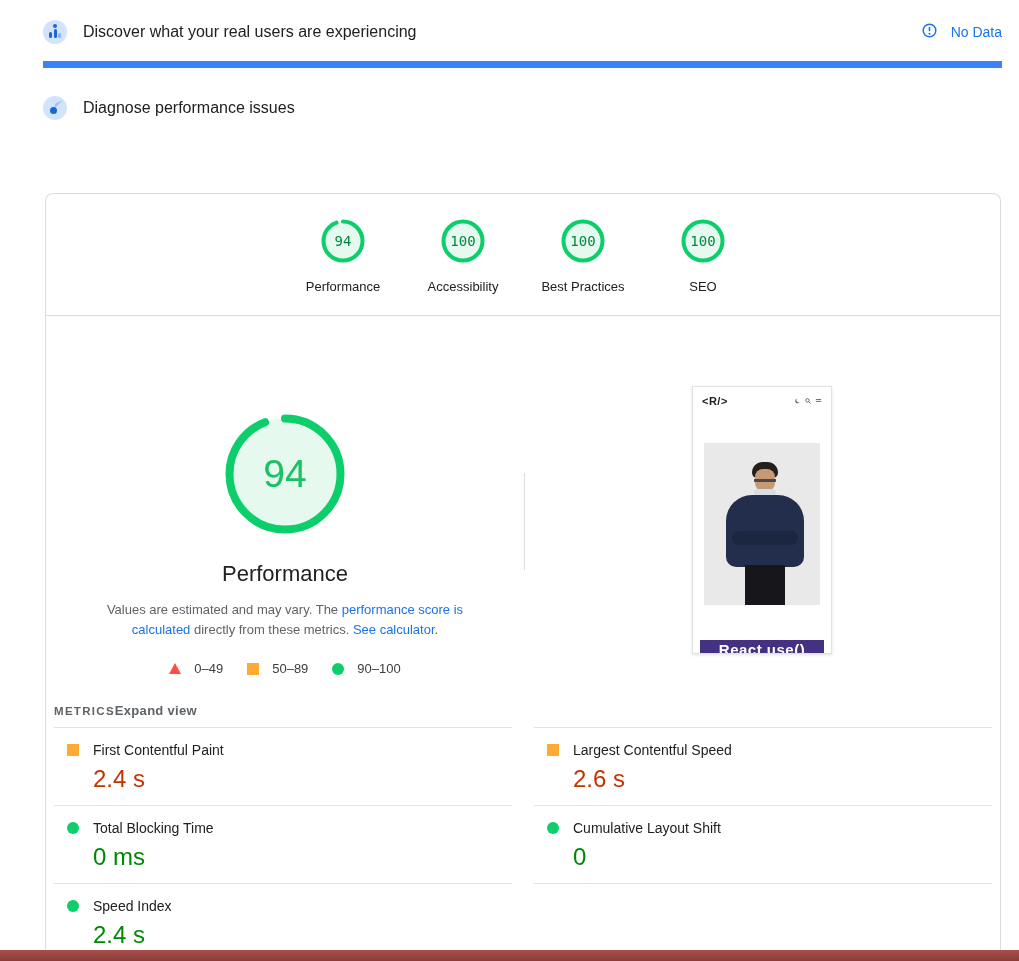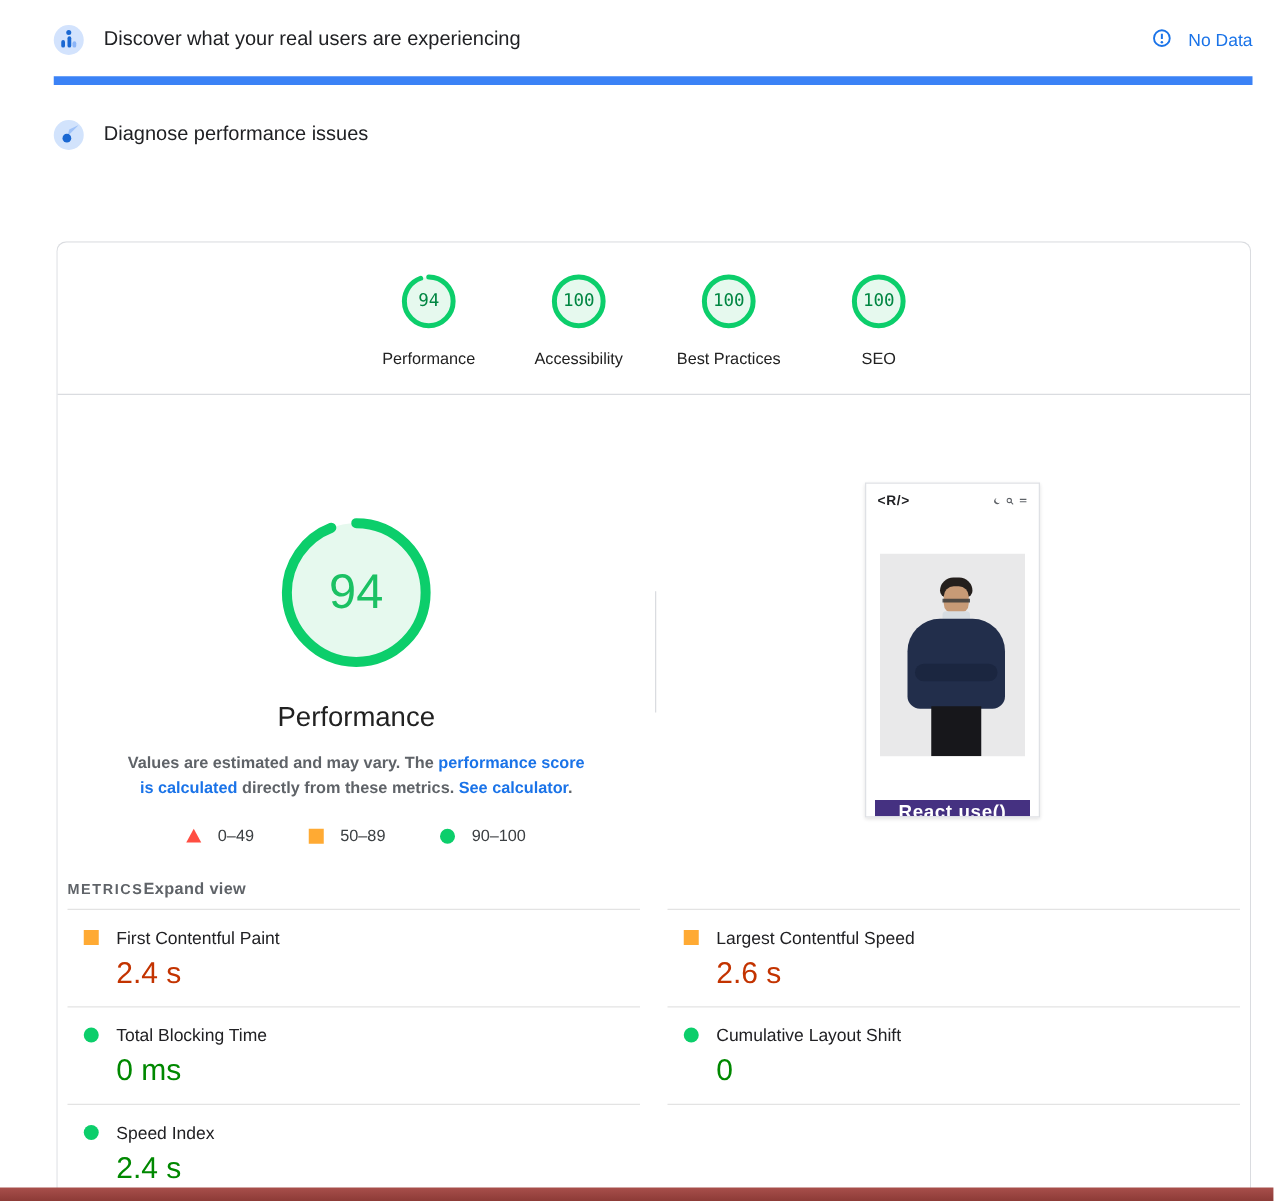--- a/index.html
+++ b/index.html
@@ -49,23 +49,23 @@
   
   .main-area { position:relative; display:flex; height:373px; }
   .pane-left { width:478px; display:flex; flex-direction:column; align-items:center; }
   .v-divider { position:absolute; left:478px; top:157px; width:1px; height:97px; background:#dadce0; }
   .pane-right { flex:1; display:flex; justify-content:center; }
 
   .big-gauge { position:relative; width:120px; height:120px; margin-top:98px; }
   .big-gauge .num { position:absolute; inset:0; display:flex; align-items:center; justify-content:center;
                     font-size:39px; color:#1bc163; }
   .perf-title { margin-top:27px; font-size:22px; color:#212121; }
-  .disclaimer { margin-top:13px; width:372px; text-align:center; font-size:13px; line-height:20px; color:#5f6368;font-weight:bold; }
+  .disclaimer { margin-top:13px; width:372px; text-align:center; font-size:13px; line-height:20px; color:#5f6368; }
   .disclaimer a { color:#1a73e8; text-decoration:none; cursor:pointer; }
-  .legend { display:flex; align-items:center; gap:44px; margin-top:21px; }
+  .legend { display:flex; align-items:center; gap:24px; margin-top:21px; }
   .legend-item { display:flex; align-items:center; gap:13px; font-size:13px; color:#3c4043; }
   .shape-tri { width:0; height:0; border-left:6px solid transparent; border-right:6px solid transparent;
                border-bottom:11px solid #ff4e42; }
   .shape-sq { width:12px; height:12px; background:#ffaa33; }
   .shape-dot { width:12px; height:12px; border-radius:50%; background:#0cce6b; }
 
   
   .thumb { width:140px; height:268px; margin-top:70px; background:#fff; border:1px solid #dfe1e5;
            box-shadow:0 1px 3px rgba(0,0,0,.12); position:relative; overflow:hidden; cursor:pointer; }
   .thumb-head { display:flex; justify-content:space-between; align-items:center; padding:8px 9px 0; }

